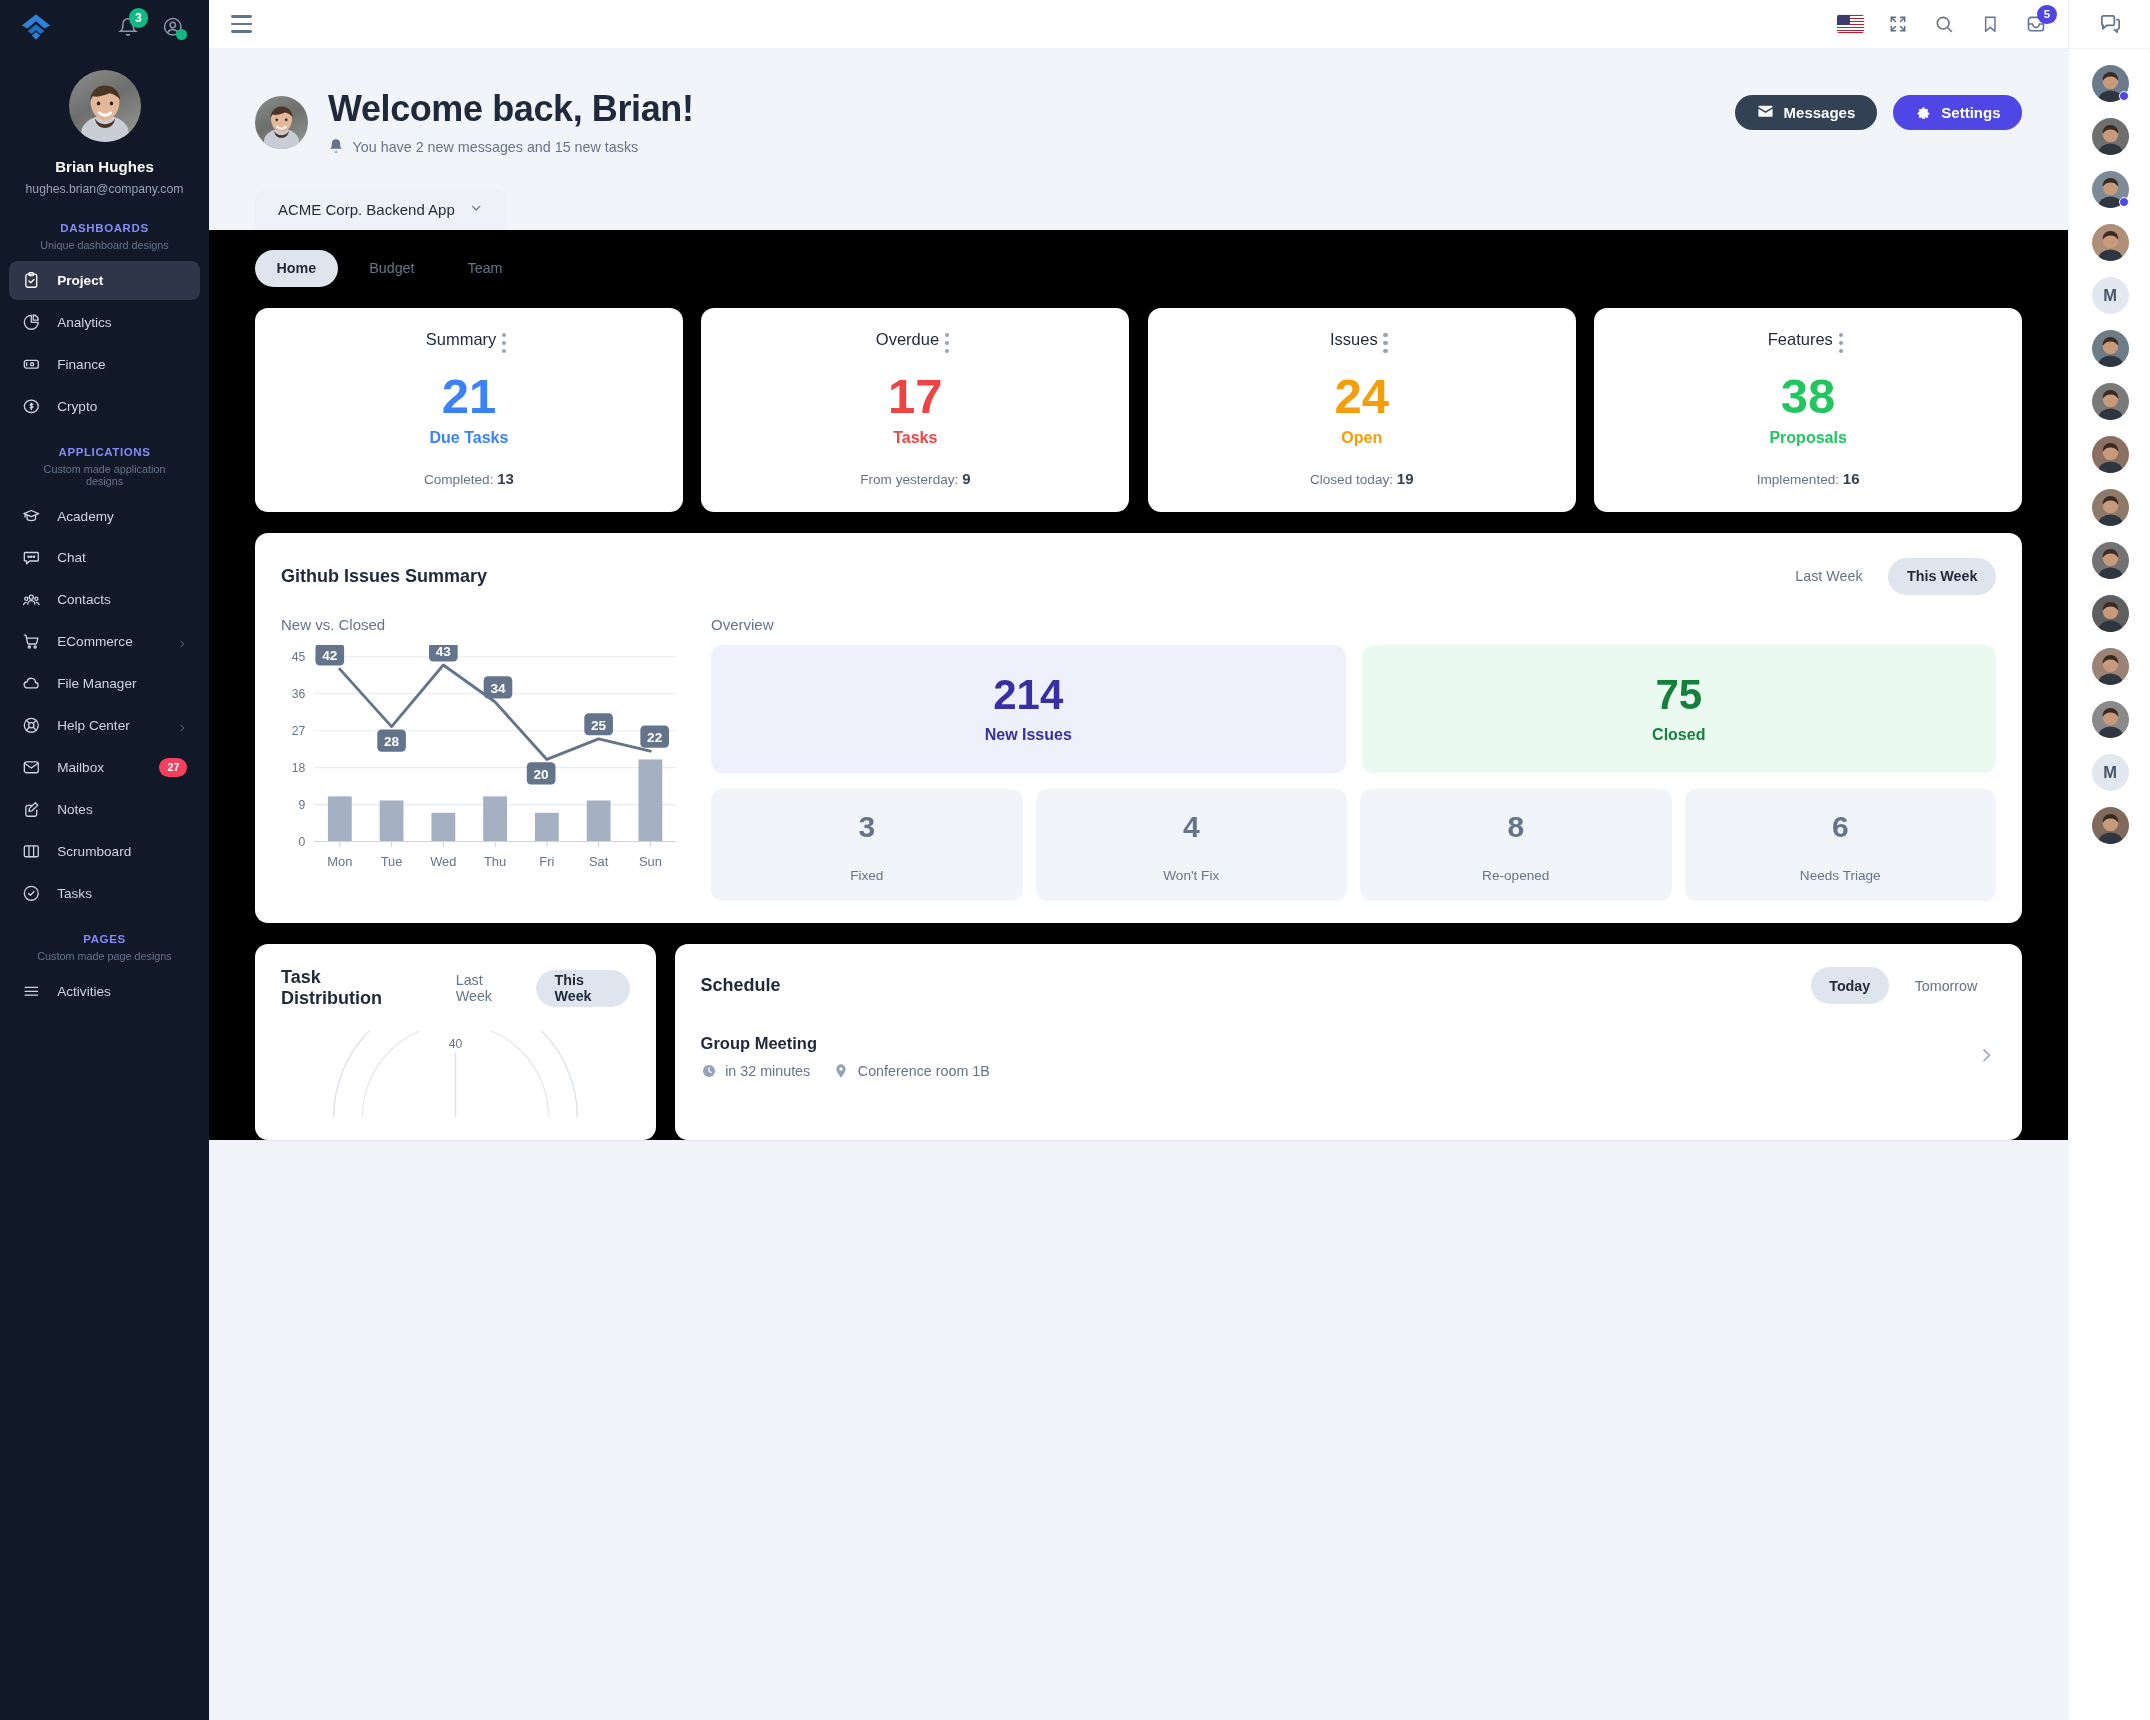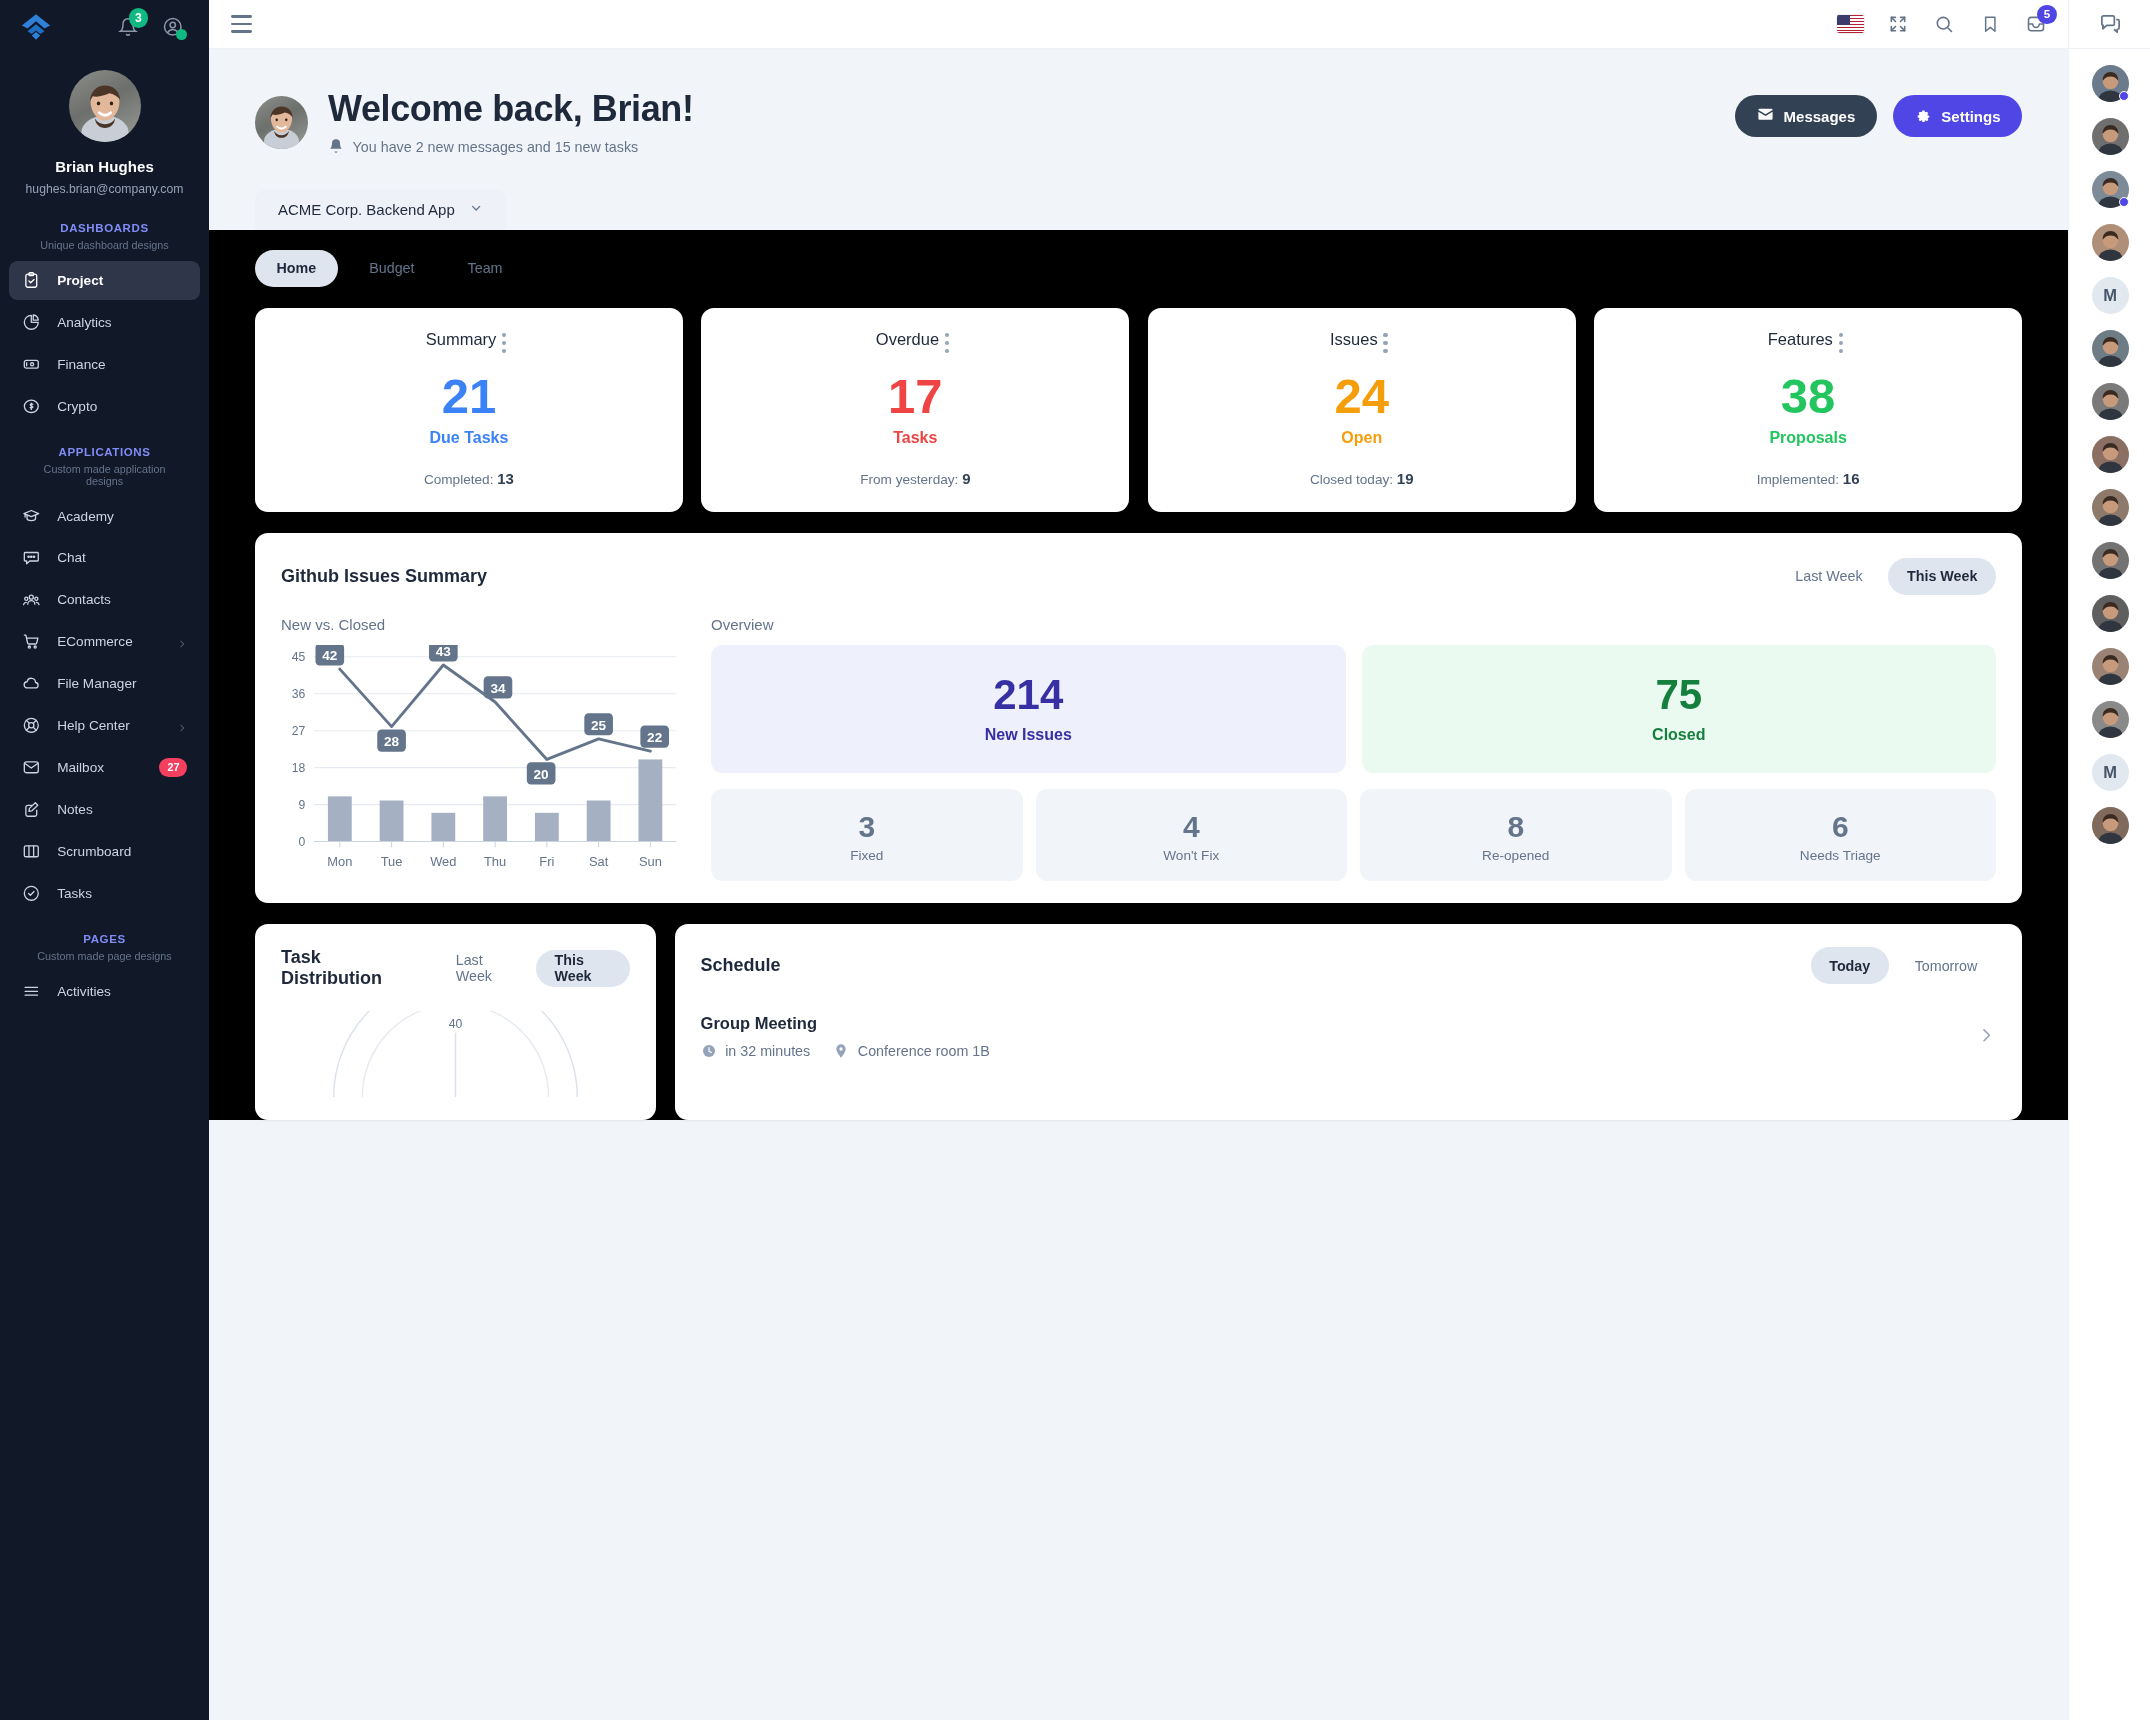--- a/index.html
+++ b/index.html
@@ -99,21 +99,21 @@
 
   .welcome-wrap { padding: 39px 46px 0 46px; display:flex; align-items:flex-start; justify-content:space-between; }
   .welcome-left { display:flex; align-items:center; gap: 20px; }
   .avatar-md { width: 53px; height:53px; border-radius:50%;
     background: linear-gradient(150deg,#8d8f8b 0%,#6d6f6c 45%,#9a9c98 100%); position:relative; overflow:hidden;}
   .welcome-title { font-size: 36px; font-weight: 700; color:#1e293b; letter-spacing:-0.4px; line-height:1.15;}
   .welcome-sub { display:flex; align-items:center; gap:8.6px; margin-top: 8.6px; color:#64748b; font-size: 14.3px;}
 
   .welcome-actions { display:flex; gap: 16px; margin-top: 7.2px; }
   .btn {
-    display:flex; align-items:center; gap:10px; height:42px; padding: 0 21.5px;
+    display:flex; align-items:center; gap:10px; height:35px; padding: 0 21.5px;
     border-radius: 21px; font-size: 15px; font-weight:600; cursor:pointer; border:none;
     font-family: inherit;
   }
   .btn-dark { background:#334155; color:#fff; }
   .btn-primary { background:#4f46e5; color:#fff; }
 
   .tabstrip { margin: 33px 0 0 46px; display:flex; align-items:flex-end; }
   .proj-tab {
     background: #eef2f8; border-radius: 10px 10px 0 0; padding: 0 23px;
     height: 40px; display:flex; align-items:center; gap:14.3px;
@@ -162,21 +162,21 @@
 
   .ov-row { display:flex; gap: 16px; margin-top: 11.5px; }
   .ov-big { flex:1; border-radius:11.5px; padding: 29px 0; text-align:center; }
   .ov-big.blue { background:#eef0fc; }
   .ov-big.green { background:#eafaf0; }
   .ov-num { font-size: 42px; font-weight:700; line-height:1; }
   .ov-lbl { font-size: 16px; font-weight:700; margin-top: 10px; }
   .ov-small-row { display:flex; gap:13px; margin-top: 16px; }
   .ov-small { flex:1; background:#f1f5f9; border-radius:11.5px; padding: 23px 0 18.6px; text-align:center; }
   .ov-s-num { font-size: 30px; font-weight:700; color:#64748b; line-height:1;}
-  .ov-s-lbl { font-size: 13.6px; color:#64748b; margin-top: 6px; }
+  .ov-s-lbl { font-size: 13.6px; color:#64748b; margin-top: 26px; }
 
   .bottom-row { display:flex; gap: 18.6px; padding: 21.5px 46px 0 46px; }
   .bcard { background:#fff; border-radius:13px; box-shadow:0 0.7px 2.2px rgba(15,23,42,.07); padding: 23px 26px; }
   .bcard.left { width: 401px; flex: 0 0 401px; }
   .bcard.right { flex:1; }
   .b-head { display:flex; align-items:center; justify-content:space-between;gap:28px; }
   .b-title { font-size:18px; font-weight:600; }
   .radar-wrap { display:flex; justify-content:center; margin-top: 21.5px; position:relative; }
   .sched-item { display:flex; align-items:center; justify-content:space-between; margin-top: 30px; }
   .sched-title { font-size: 16.5px; font-weight:600; color:#1e293b; }

